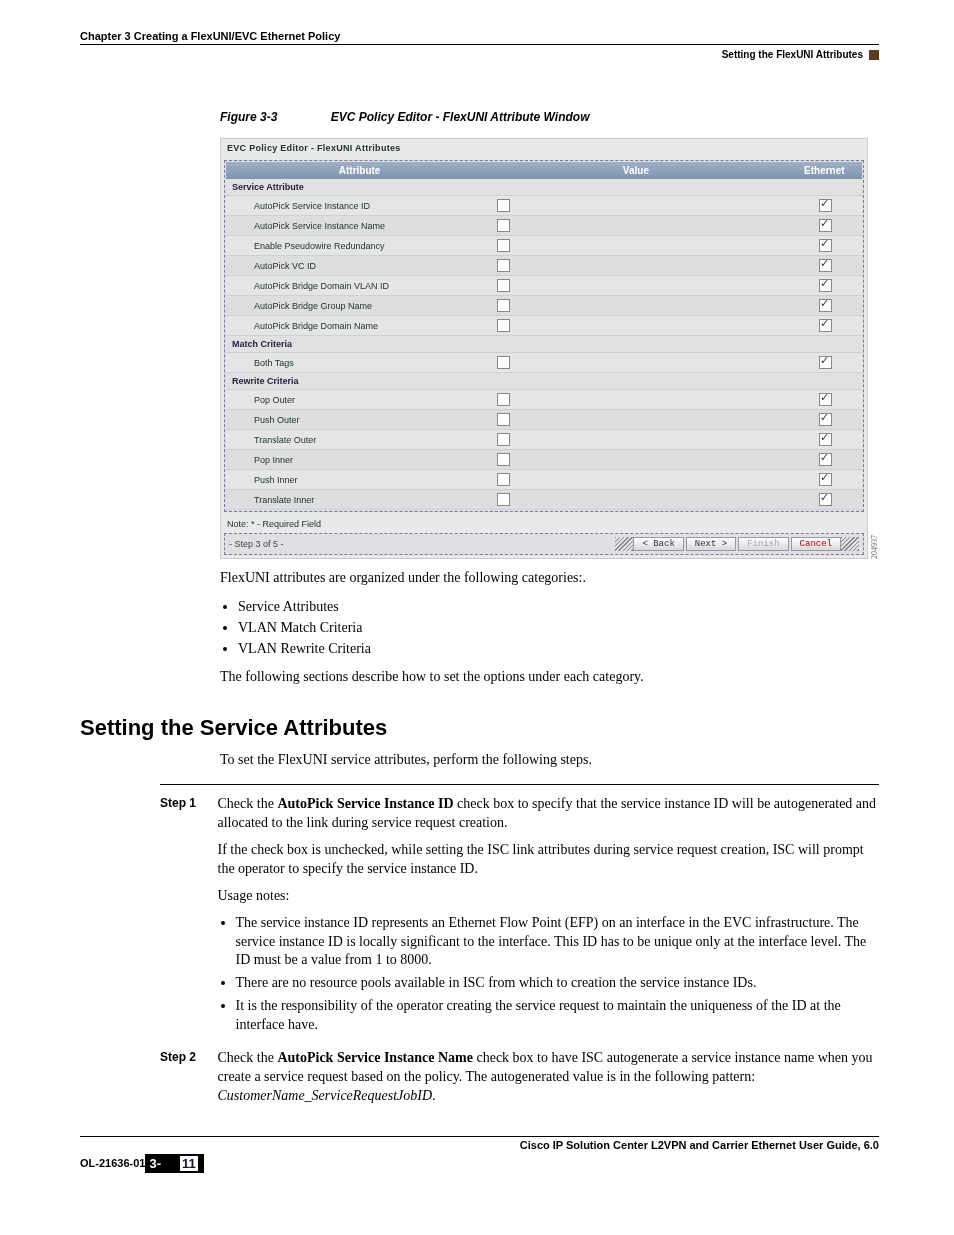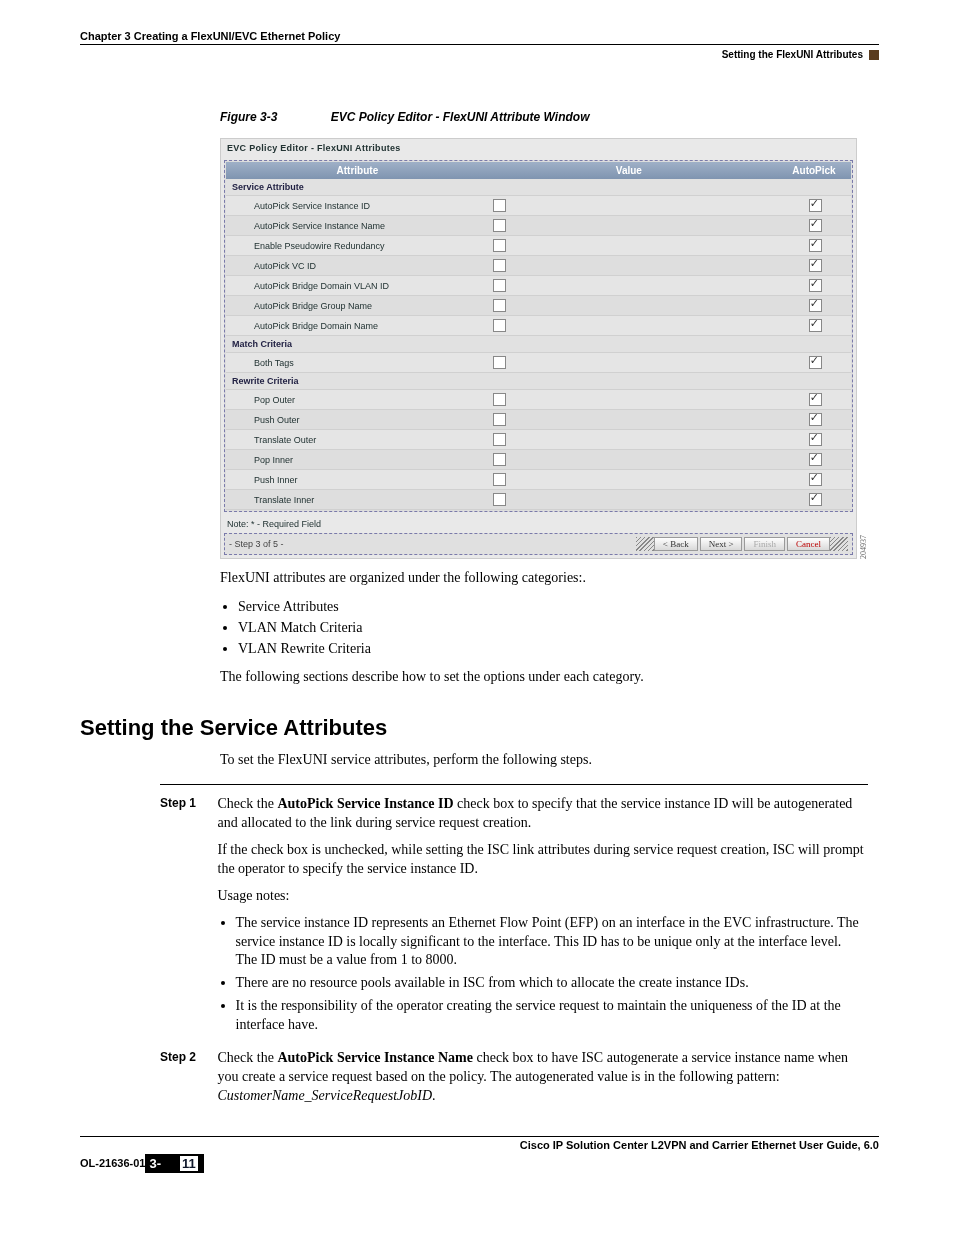--- a/index.html
+++ b/index.html
@@ -34,21 +34,21 @@
     gap: 6px;
   }
   .brown-box {
     width: 10px;
     height: 10px;
     background: #5a3b1e;
   }
   .content {
     margin-top: 50px;
     margin-left: 140px;
-    margin-right: 11px;
+    margin-right: 0;
   }
   .fig-caption {
     font-family: Arial, Helvetica, sans-serif;
     font-size: 12px;
     font-weight: bold;
     font-style: italic;
   }
   .fig-caption .fignum { margin-right: 50px; }
   .editor {
     margin-top: 14px;
@@ -118,21 +118,21 @@
     font-size: 9px;
     background: #e0e0e0;
   }
   .wizard-bar .step { color:#444;}
   .wizard-bar .btns { display:flex; gap:2px; }
   .wbtn {
     background: linear-gradient(#fefefe,#d9d9d9);
     border: 1px solid #9a9a9a;
     padding: 1px 8px;
     font-size: 9px;
-    font-family: Liberation Serif, serif;
+    font-family: Liberation Mono, monospace;
     color: #333;
   }
   .wbtn.disabled { color:#aaa; }
   .wbtn.cancel { color:#b00; }
   .hatch {
     width: 18px; align-self: stretch;
     background: repeating-linear-gradient(135deg,#888 0,#888 1px,transparent 1px,transparent 3px);
   }
   .sideno {
     font-size: 8px;
@@ -216,21 +216,21 @@
   </div>
 
   <div class="editor-wrap">
   <div class="editor" style="flex:1">
     <div class="editor-title">EVC Policy Editor - FlexUNI Attributes</div>
 
     <div class="inner-panel">
       <div class="thead">
         <div class="col-attr" style="padding-left:8px">Attribute</div>
         <div class="col-val">Value</div>
-        <div class="col-ed">AutoPick</div>
+        <div class="col-ed">Ethernet</div>
       </div>
 
       <div class="section-row">Service Attribute</div>
       <div class="row">
         <div class="col-attr indent1">AutoPick Service Instance ID</div>
         <div class="col-val"><span class="cb"></span></div>
         <div class="col-ed" style="text-align:center"><span class="cb checked"></span></div>
       </div>
       <div class="row alt">
         <div class="col-attr indent1">AutoPick Service Instance Name</div>
@@ -336,21 +336,21 @@
   <div class="steps-divider"></div>
 
   <div class="step-block">
     <span class="step-label">Step 1</span>
     <span class="step-text">
       <span>Check the </span><b>AutoPick Service Instance ID</b><span> check box to specify that the service instance ID will be autogenerated and allocated to the link during service request creation.</span>
       <div class="para">If the check box is unchecked, while setting the ISC link attributes during service request creation, ISC will prompt the operator to specify the service instance ID.</div>
       <div class="para">Usage notes:</div>
       <ul>
         <li>The service instance ID represents an Ethernet Flow Point (EFP) on an interface in the EVC infrastructure. The service instance ID is locally significant to the interface. This ID has to be unique only at the interface level. The ID must be a value from 1 to 8000.</li>
-        <li>There are no resource pools available in ISC from which to allocate the create instance IDs.</li>
+        <li>There are no resource pools available in ISC from which to creation the service instance IDs.</li>
         <li>It is the responsibility of the operator creating the service request to maintain the uniqueness of the ID at the interface have.</li>
       </ul>
     </span>
   </div>
 
   <div class="step-block">
     <span class="step-label">Step 2</span>
     <span class="step-text">
       <span>Check the </span><b>AutoPick Service Instance Name</b><span> check box to have ISC autogenerate a service instance name when you create a service request based on the policy. The autogenerated value is in the following pattern: </span><span class="italic">CustomerName_ServiceRequestJobID</span><span>.</span>
     </span>

